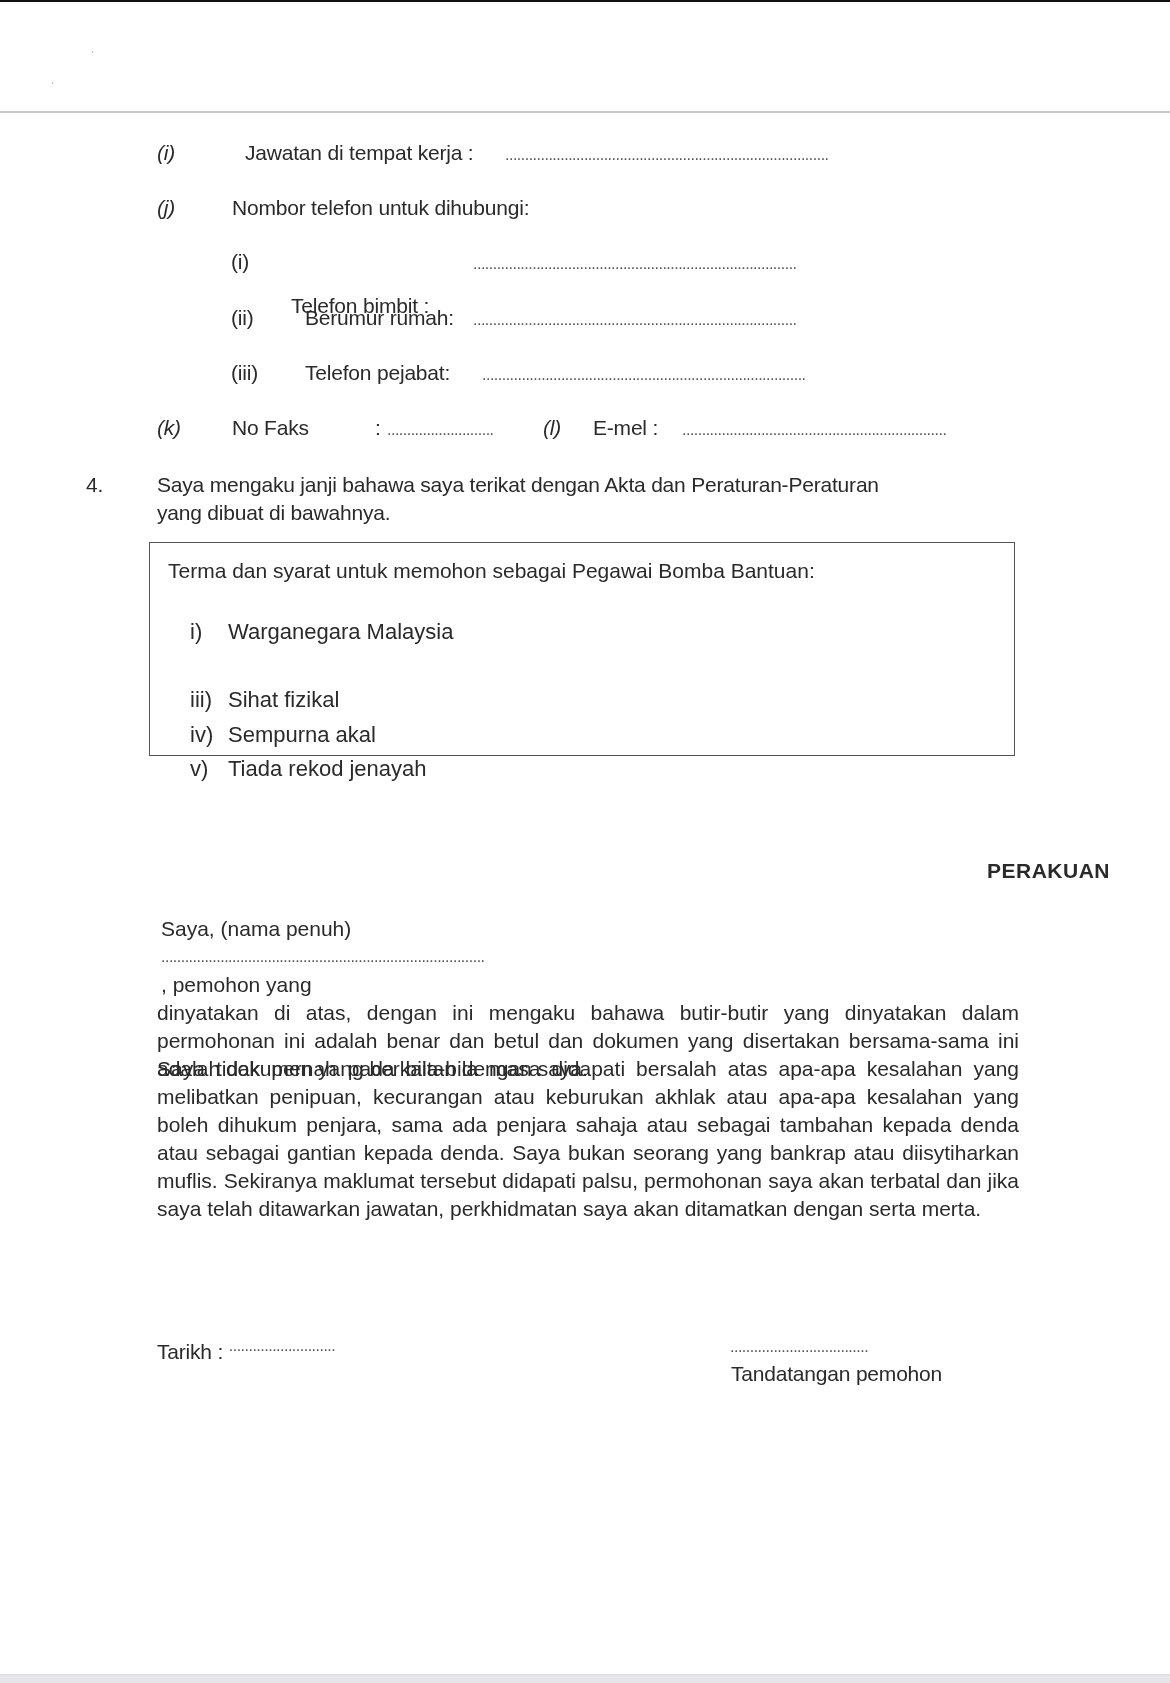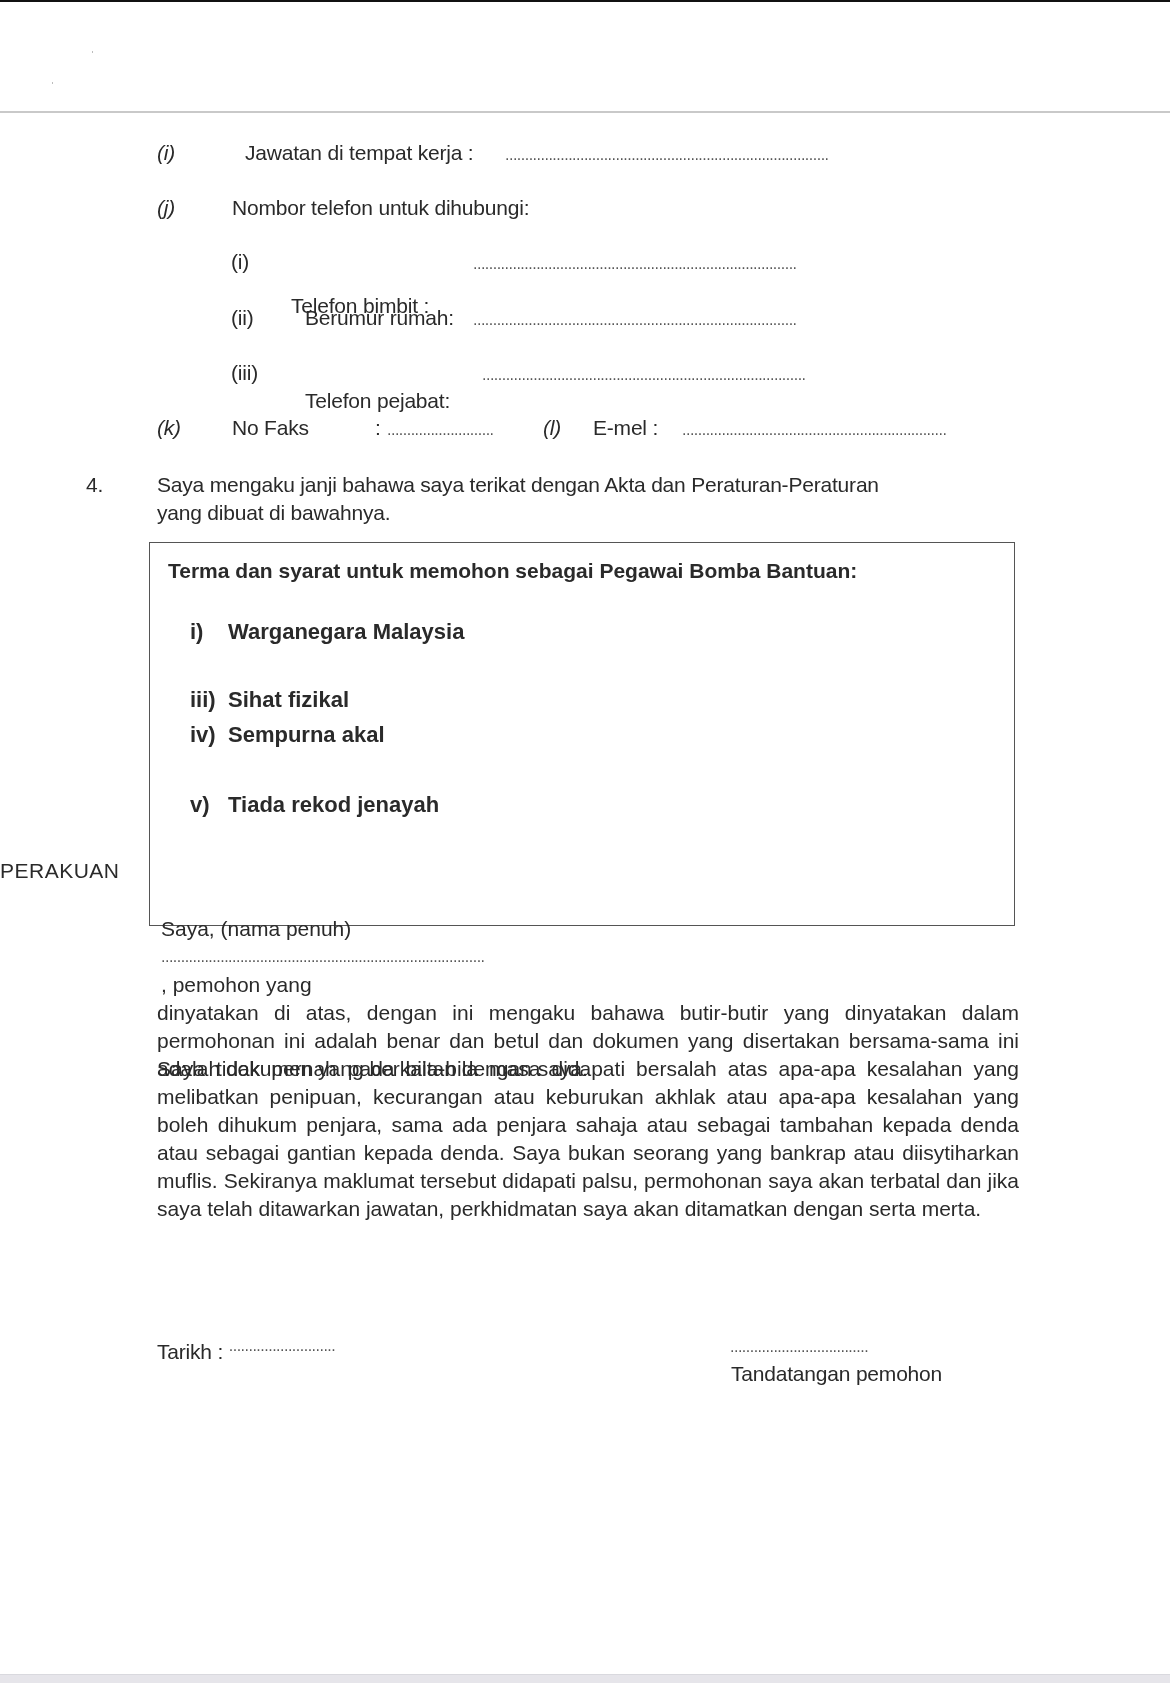--- a/index.html
+++ b/index.html
@@ -61,44 +61,43 @@
       left: 157px;
       width: 862px;
       font-size: 21px;
       line-height: 28px;
       text-align: justify;
       color: #2a2a2a;
     }
     .terms-box {
       position: absolute;
       left: 149px; top: 542px;
-      width: 866px; height: 384px;
+      width: 866px; height: 214px;
       border: 1.5px solid #555;
       box-sizing: border-box;
-      font-weight: bold;
     }
     .terms-title {
       position: absolute;
       left: 18px; top: 16px;
       font-size: 21px;
       white-space: nowrap;
     }
     .term-item {
       position: absolute;
       left: 40px;
       font-size: 22px;
       white-space: nowrap;
     }
     .term-num { display: inline-block; width: 38px; }
     .heading {
       position: absolute;
       left: 0; width: 1110px;
       top: 859px;
-      text-align: left;
-      font-weight: normal;
+      text-align: right;
+      font-weight: bold;
       font-size: 21px;
       letter-spacing: 0.5px;
     }
     .name-line {
       display: flex;
       align-items: baseline;
       white-space: nowrap;
       flex-direction: column;
     }
     .name-line .fill {
@@ -136,21 +135,21 @@
 </div>
 
 <div class="line" style="left:0;top:305px;width:1170px;">
   <span class="sub-marker" style="left:231px;">(ii)</span>
   <span class="label" style="left:305px;">Berumur rumah:</span>
   <span class="dots" style="left:473px;width:480px;top:2px;">..................................................................................</span>
 </div>
 
 <div class="line" style="left:0;top:360px;width:1170px;">
   <span class="sub-marker" style="left:231px;">(iii)</span>
-  <span class="label" style="left:305px;margin-top:28px;">Telefon pejabat:</span>
+  <span class="label" style="left:305px;">Telefon pejabat:</span>
   <span class="dots" style="left:482px;width:471px;top:2px;">..................................................................................</span>
 </div>
 
 <div class="line" style="left:0;top:415px;width:1170px;">
   <span class="marker" style="left:157px;">(k)</span>
   <span class="label" style="left:232px;">No Faks</span>
   <span class="label" style="left:375px;">:</span>
   <span class="dots" style="left:387px;width:140px;top:2px;">...........................</span>
   <span class="marker" style="left:543px;">(l)</span>
   <span class="label" style="left:593px;">E-mel :</span>
@@ -167,21 +166,21 @@
   <div class="terms-title">Terma dan syarat untuk memohon sebagai Pegawai Bomba Bantuan:</div>
   <div class="term-item" style="top:76px;">
     <span class="term-num">i)</span><span>Warganegara Malaysia</span>
   </div>
   <div class="term-item" style="top:144px;">
     <span class="term-num">iii)</span><span>Sihat fizikal</span>
   </div>
   <div class="term-item" style="top:179px;">
     <span class="term-num">iv)</span><span>Sempurna akal</span>
   </div>
-  <div class="term-item" style="top:213px;margin-top:36px;">
+  <div class="term-item" style="top:213px;">
     <span class="term-num">v)</span><span>Tiada rekod jenayah</span>
   </div>
 </div>
 
 <div class="heading">PERAKUAN</div>
 
 <div class="para" style="top:915px;">
   <div class="name-line">
     <span>Saya, (nama penuh)</span>
     <span class="fill">..................................................................................</span>

